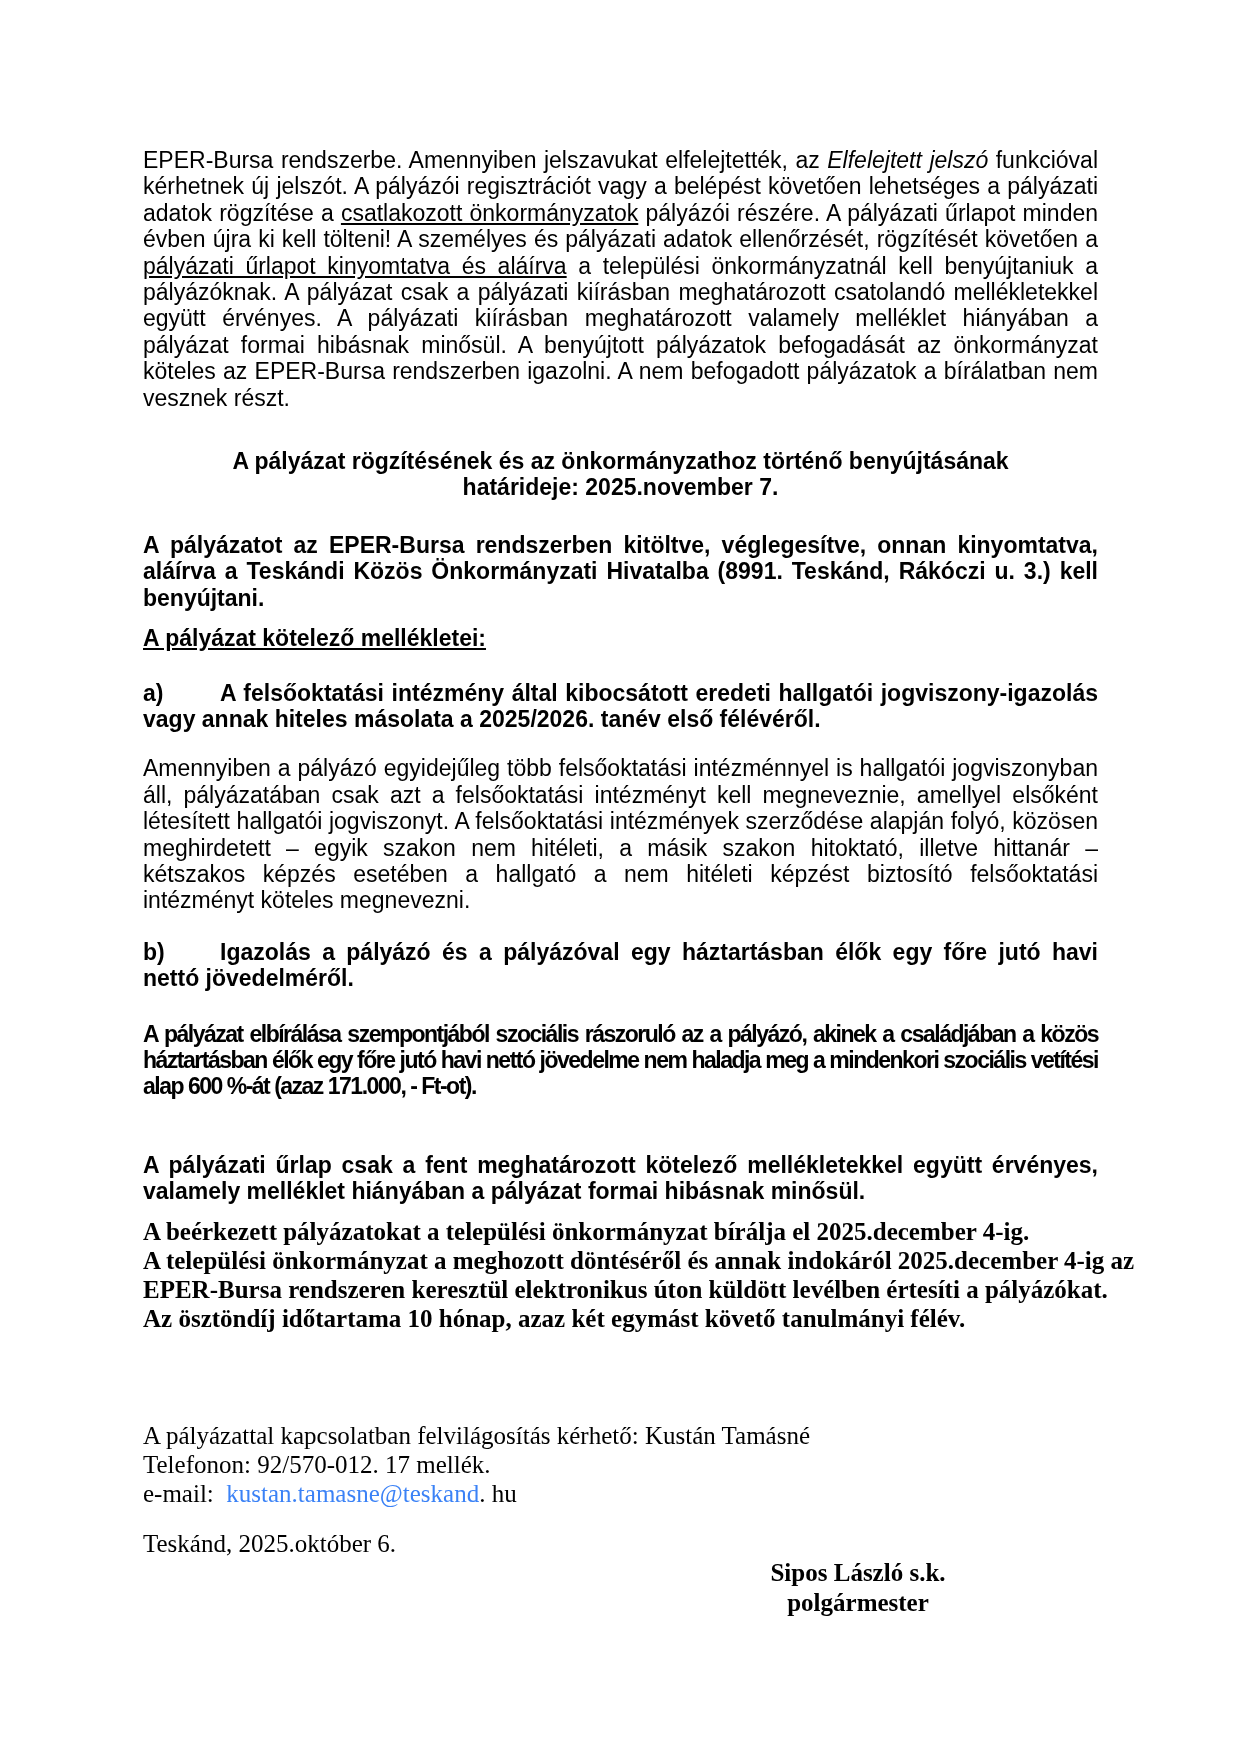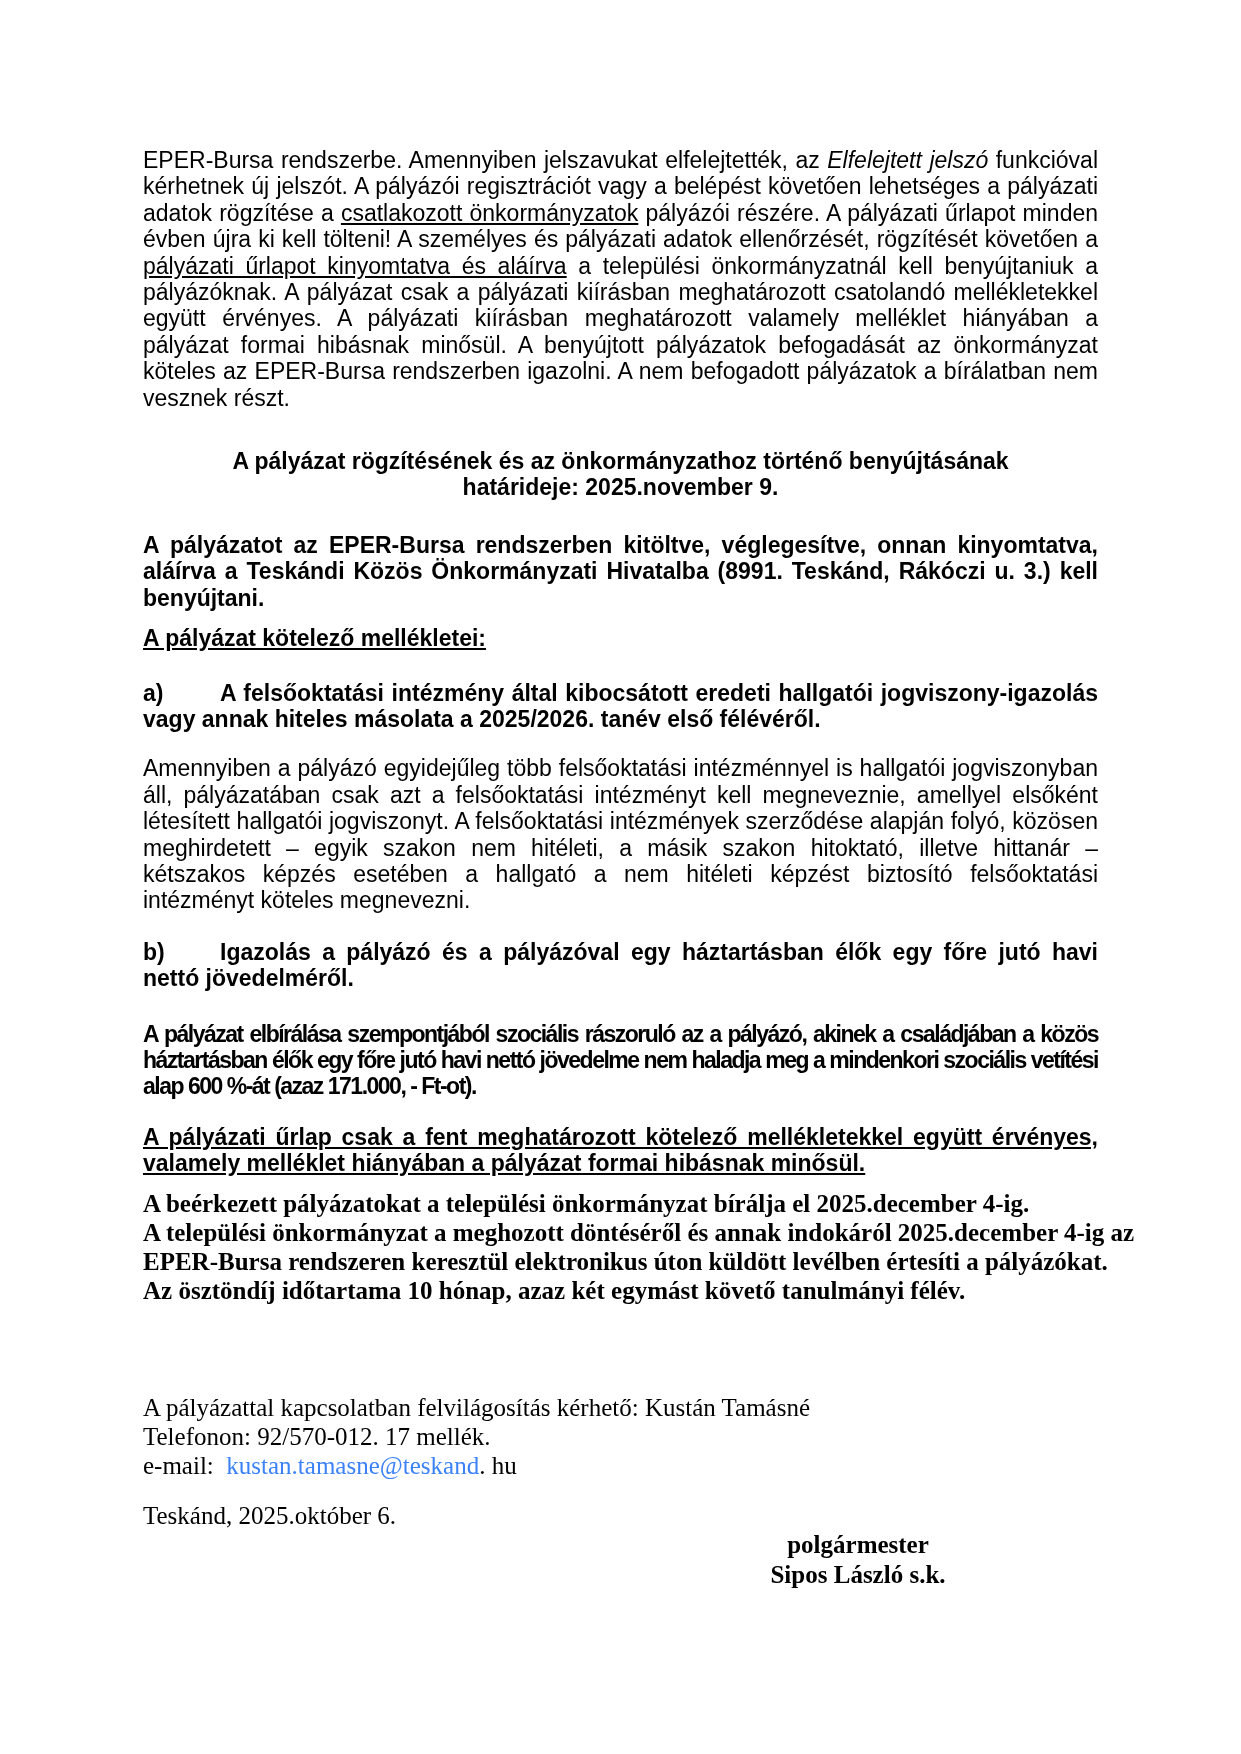--- a/index.html
+++ b/index.html
@@ -31,36 +31,36 @@
 
   #intro        { margin-top: 0; }
   #deadline     { margin-top: 37px; }
   #submit       { margin-top: 31px; }
   #attach       { margin-top: 14px; display: inline-block; }
   #attach-wrap  { margin-top: 0; }
   #item-a       { margin-top: 28px; }
   #multi        { margin-top: 23px; }
   #item-b       { margin-top: 25px; }
   #social       { margin-top: 29px; letter-spacing: -1.5px; }
-  #validity     { margin-top: 24px; text-decoration: underline; }
+  #validity     { margin-top: 52px; }
   #review       { margin-top: 12px; font-weight: bold; }
   #contact      { margin-top: 88px; }
   #dateline     { margin-top: 21px; }
   #signature    { margin-top: 0; width: 430px; margin-left: 500px; text-align: center; line-height: 30px; }
 </style>
 </head>
 <body>
 
 <div class="page">
 
   <p id="intro" class="sans just"><span>EPER-Bursa rendszerbe. Amennyiben jelszavukat elfelejtették, az </span><span class="i">Elfelejtett jelszó</span><span> funkcióval kérhetnek új jelszót. A pályázói regisztrációt vagy a belépést követően lehetséges a pályázati adatok rögzítése a </span><span class="u">csatlakozott önkormányzatok</span><span> pályázói részére. A pályázati űrlapot minden évben újra ki kell tölteni! A személyes és pályázati adatok ellenőrzését, rögzítését követően a </span><span class="u">pályázati űrlapot kinyomtatva és aláírva</span><span> a települési önkormányzatnál kell benyújtaniuk a pályázóknak. A pályázat csak a pályázati kiírásban meghatározott csatolandó mellékletekkel együtt érvényes. A pályázati kiírásban meghatározott valamely melléklet hiányában a pályázat formai hibásnak minősül. A benyújtott pályázatok befogadását az önkormányzat köteles az EPER-Bursa rendszerben igazolni. A nem befogadott pályázatok a bírálatban nem vesznek részt.</span></p>
 
   <div id="deadline" class="sans b center">
     <div>A pályázat rögzítésének és az önkormányzathoz történő benyújtásának</div>
-    <div>határideje: 2025.november 9.</div>
+    <div>határideje: 2025.november 7.</div>
   </div>
 
   <p id="submit" class="sans b just">A pályázatot az EPER-Bursa rendszerben kitöltve, véglegesítve, onnan kinyomtatva, aláírva a Teskándi Közös Önkormányzati Hivatalba (8991. Teskánd, Rákóczi u. 3.) kell benyújtani.</p>
 
   <div id="attach-wrap">
     <h2 id="attach" class="sans b u">A pályázat kötelező mellékletei:</h2>
   </div>
 
   <p id="item-a" class="sans b just"><span class="tab-label">a)</span><span>A felsőoktatási intézmény által kibocsátott eredeti hallgatói jogviszony-igazolás vagy annak hiteles másolata a 2025/2026. tanév első félévéről.</span></p>
 
@@ -81,17 +81,17 @@
 
   <div id="contact" class="serif">
     <div class="nowrap">A pályázattal kapcsolatban felvilágosítás kérhető: Kustán Tamásné</div>
     <div class="nowrap">Telefonon: 92/570-012. 17 mellék.</div>
     <div class="nowrap"><span>e-mail:&nbsp; </span><span class="link">kustan.tamasne@teskand</span><span>. hu</span></div>
   </div>
 
   <div id="dateline" class="serif">Teskánd, 2025.október 6.</div>
 
   <div id="signature" class="serif b">
+    <div>Sipos László s.k.</div>
     <div>polgármester</div>
-    <div>Sipos László s.k.</div>
   </div>
 
 </div>
 
 </body></html>

